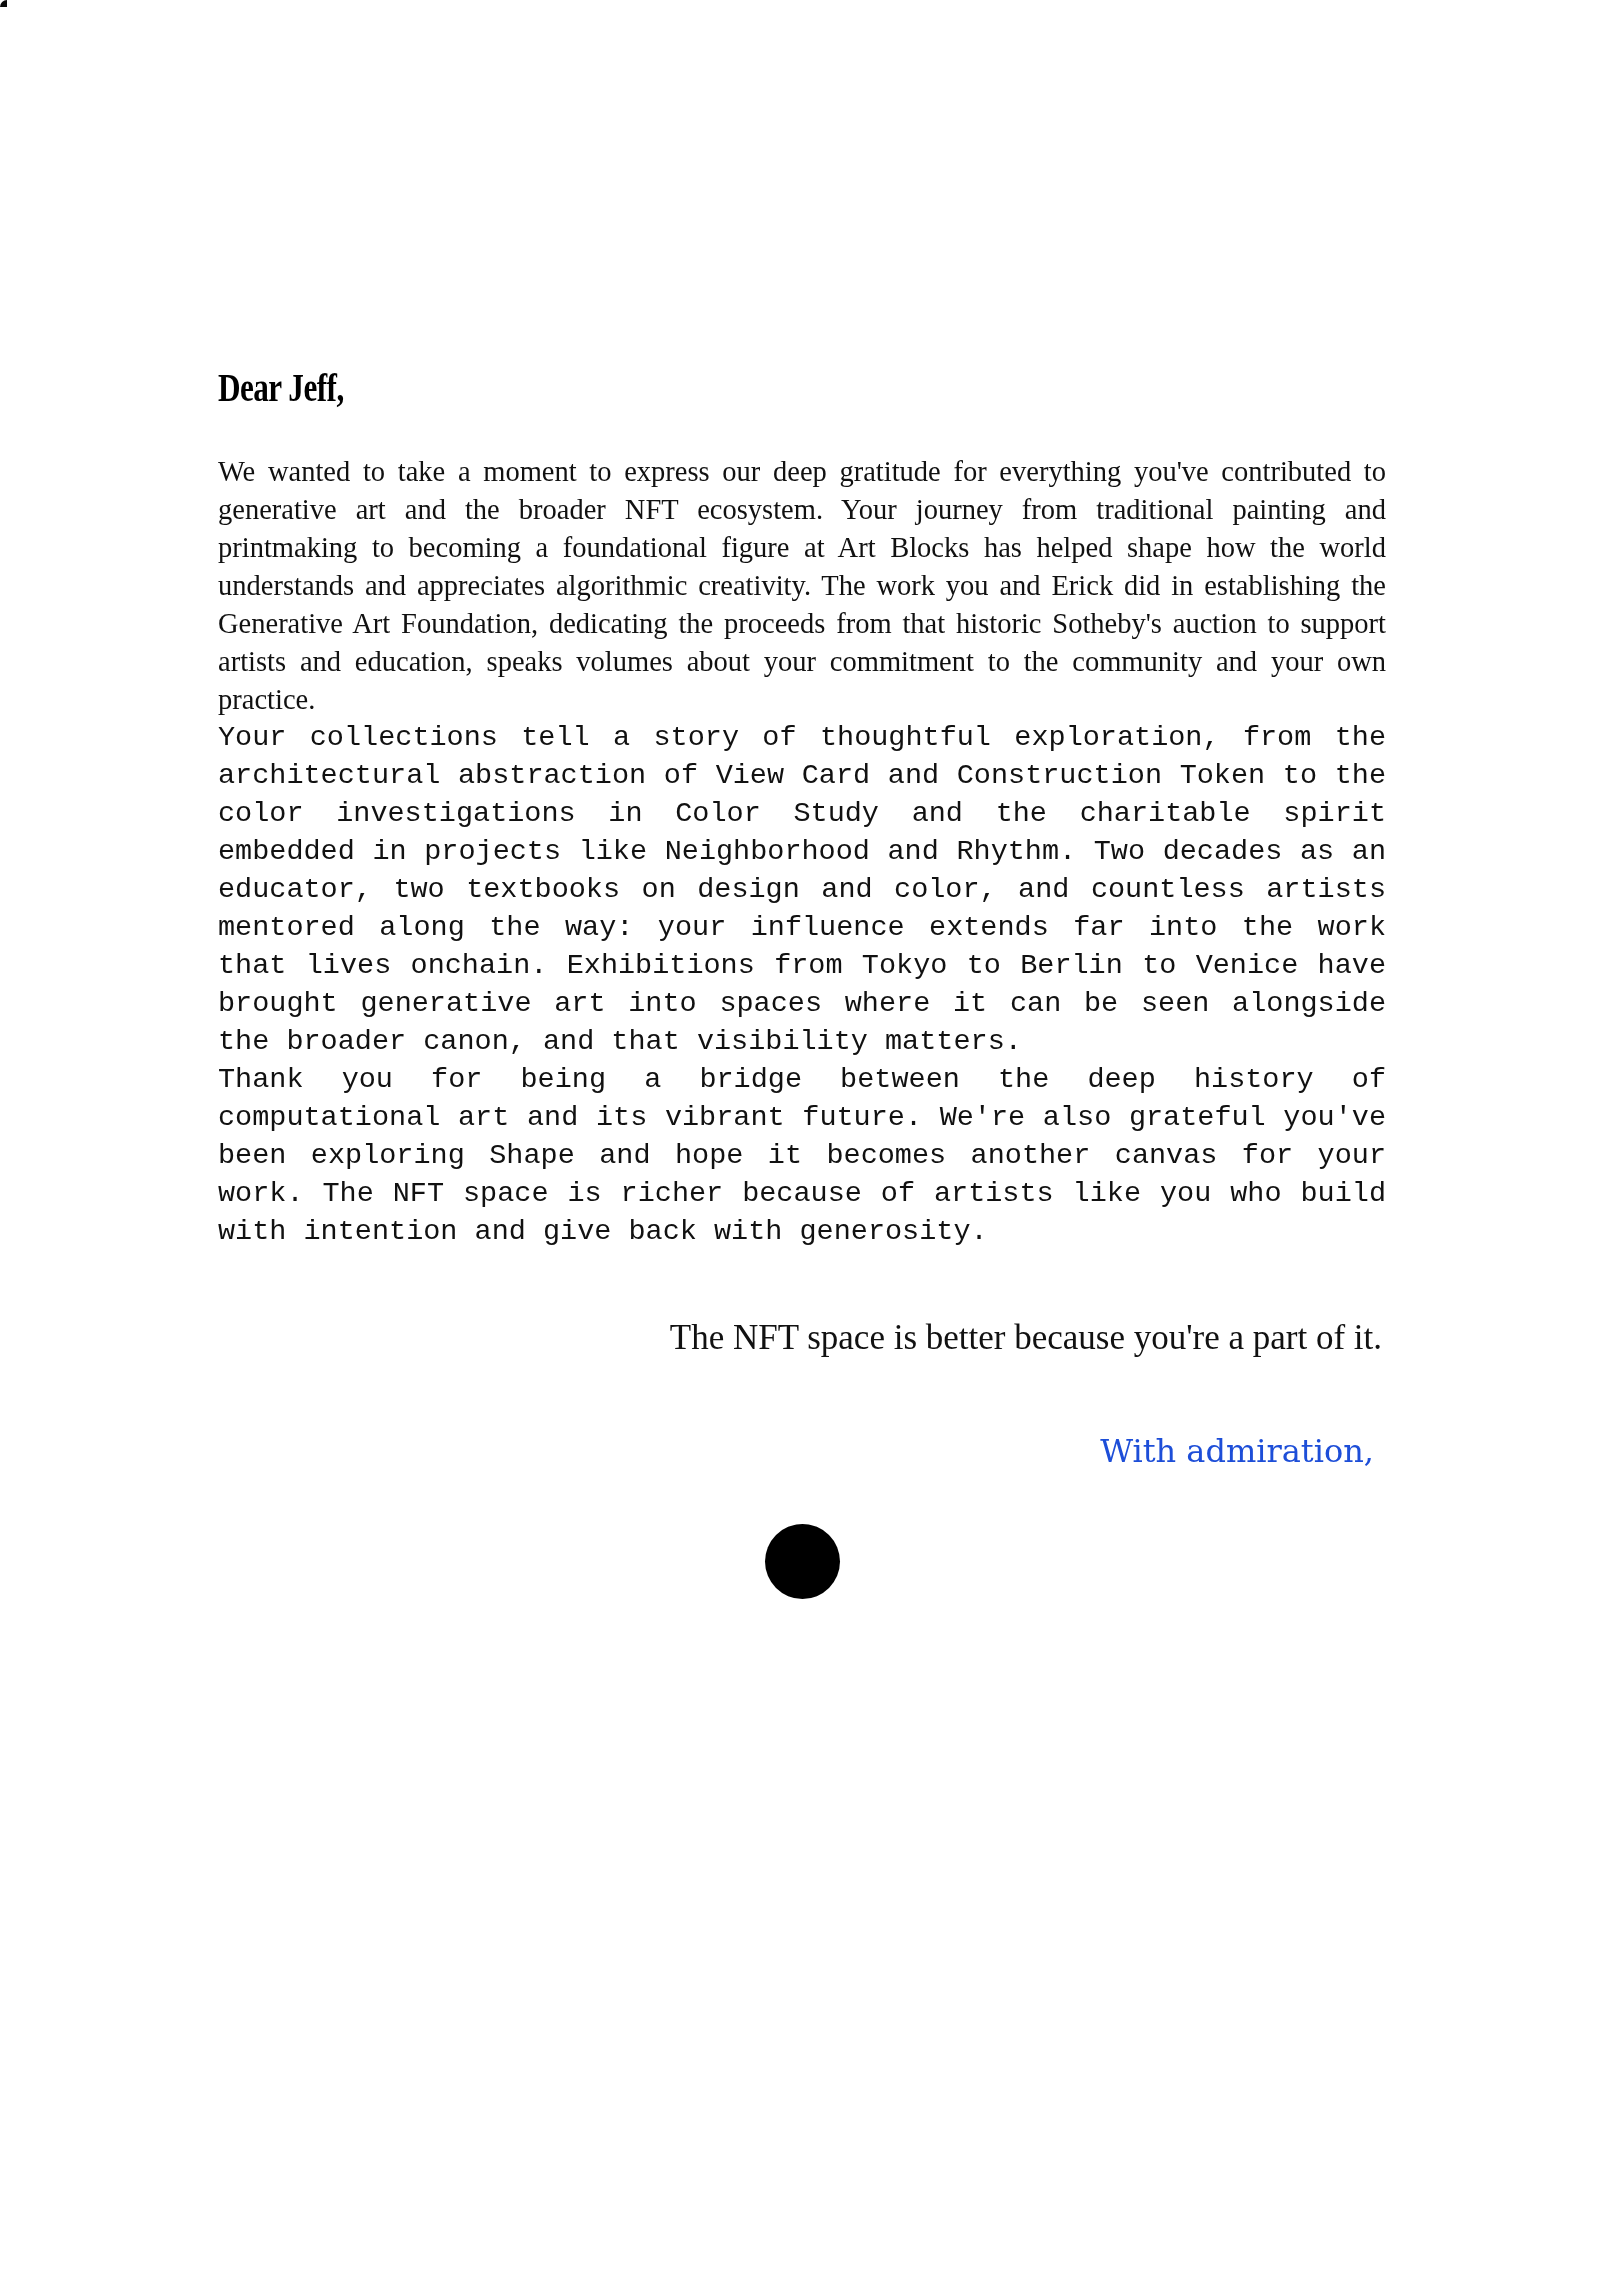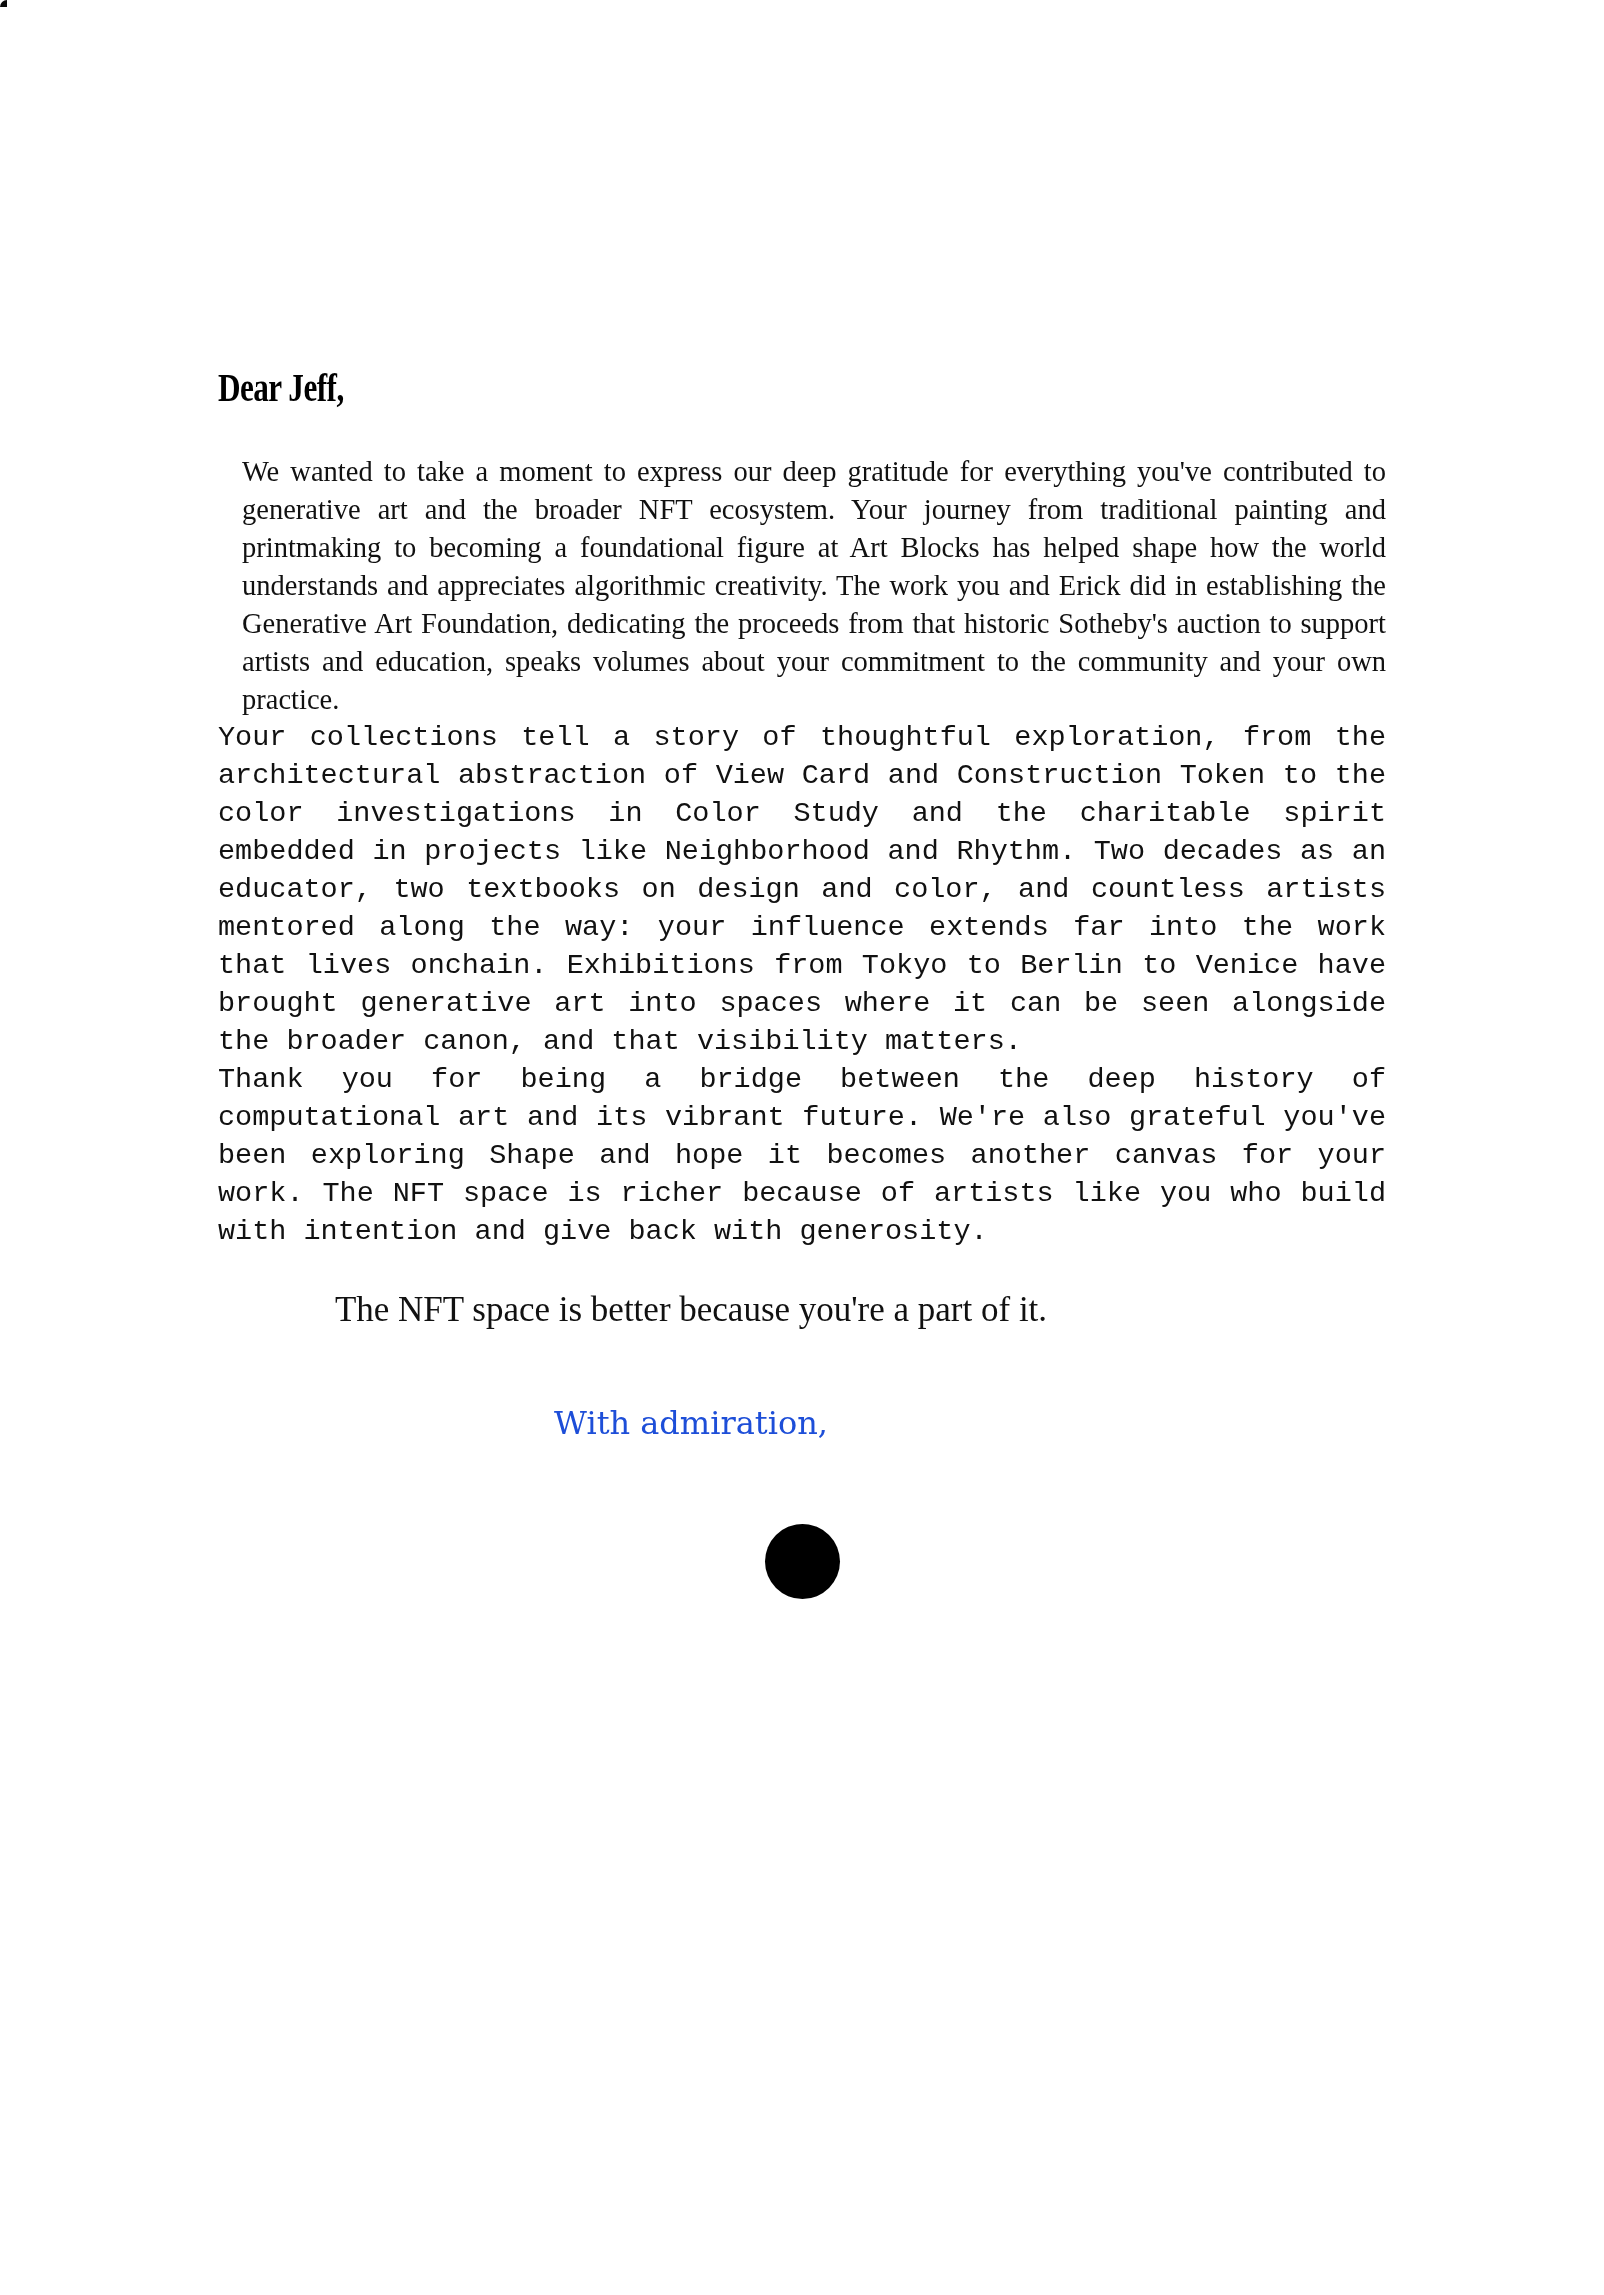--- a/index.html
+++ b/index.html
@@ -55,28 +55,28 @@
     color: #111111;
     text-align: justify;
     text-justify: inter-word;
     hyphens: none;
   }
 
   .body-para + .body-para {
     font-family: Liberation Mono, monospace;
   }
 
-  #para-1 { margin-top: 45px; margin-left: 24px; }
+  #para-1 { margin-top: 45px; }
 
   .closing-block {
     position: absolute;
     left: 0;
-    top: 1288px;
+    top: 1316px;
     width: 1382px;
-    text-align: center;
+    text-align: right;
   }
 
   .tagline {
     margin: 0;
     font-family: "Liberation Serif", "DejaVu Serif", serif;
     font-size: 35px;
     line-height: 43px;
     color: #111111;
   }
 

